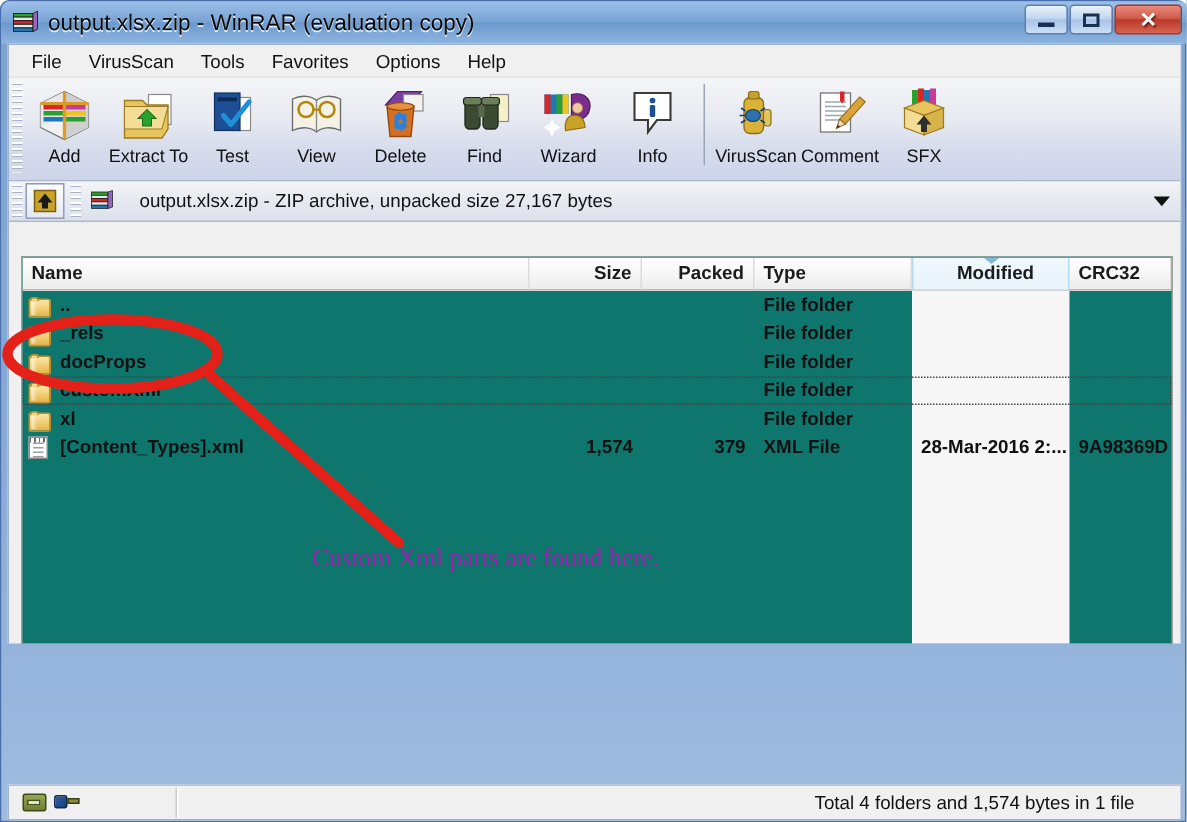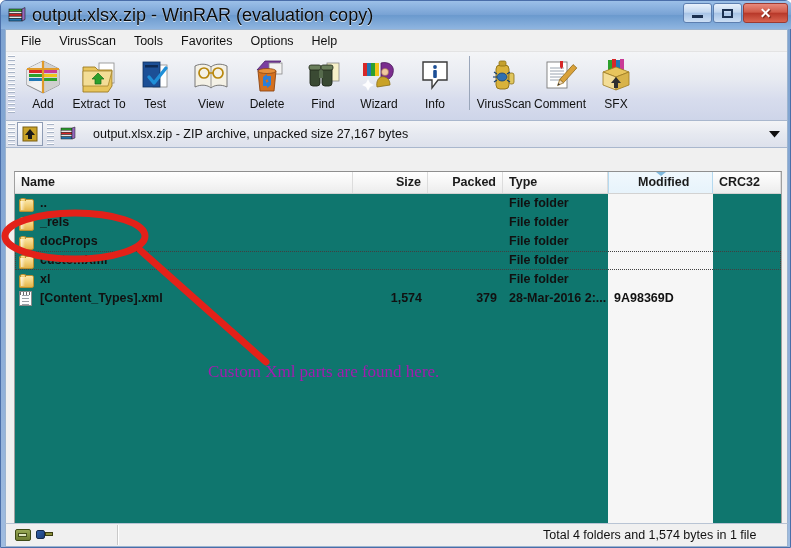--- a/index.html
+++ b/index.html
@@ -42,21 +42,21 @@
     display: flex;
     align-items: center;
   }
   .title-icon {
     width: 18px; height: 18px;
     margin-left: 7px; margin-right: 6px;
     position: relative;
     flex: 0 0 auto;
   }
   .title-text {
-    font-size: 18px;
+    font-size: 15px;
     color: #0a0a0a;
     text-shadow: 0 1px 0 rgba(255,255,255,0.75);
     white-space: nowrap;
     font-family: "Liberation Sans", sans-serif;
   }
   .win-buttons {
     position: absolute;
     right: 4px; top: 2px;
     display: flex;
     height: 21px;
@@ -86,21 +86,21 @@
     color: #ffffff; font-size: 14px; font-weight: bold;
     line-height: 1; text-shadow: 1px 1px 1px rgba(90,20,10,.8);
     font-family: "Liberation Sans", sans-serif;
   }
 
   
   .client {
     position: absolute;
     left: 4px; top: 28px;
     width: 783px;
-    height: 516px;
+    height: 400px;
     box-sizing: border-box;
     background: #f0f0f0;
     border: 1px solid #9cb4cf;
     border-bottom: none;
     overflow: hidden;
   }
 
   
   .menubar {
     height: 21px;
@@ -733,20 +733,21 @@
           </div>
           <div class="row">
             <div class="cell name" style="width: 338px;">
               <div class="cell-icon">
                 <div class="ico-xml" style="margin-top: 0px;"></div>
               </div>
               <span class="cell-label">[Content_Types].xml</span>
             </div>
             <div class="cell num" style="width: 75px;">1,574</div>
             <div class="cell num" style="width: 75px;">379</div>
+            <div class="cell" style="width: 105px;">XML File</div>
             <div class="cell" style="width: 105px;">28-Mar-2016 2:...</div>
             <div class="cell" style="width: 68px;">9A98369D</div>
           </div>
         </div>
     </div>
 
   </div>
 
   <div class="statusbar">
     <div class="sb-panel1">

